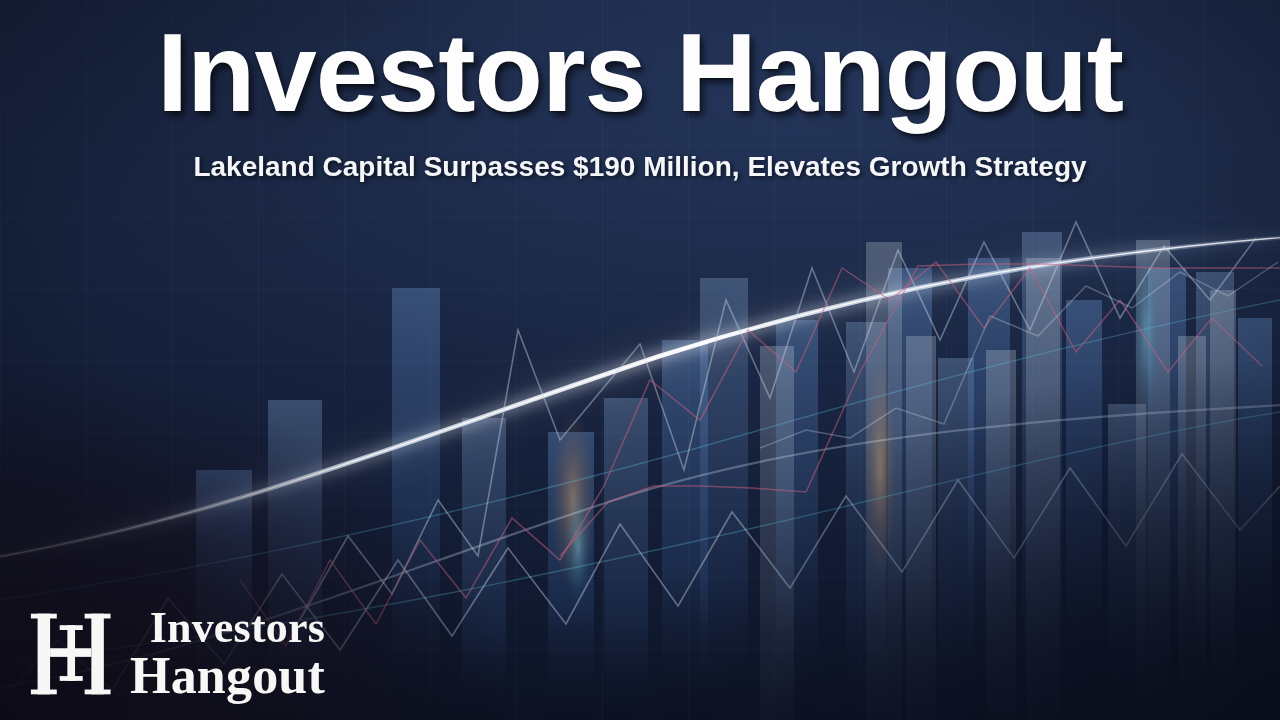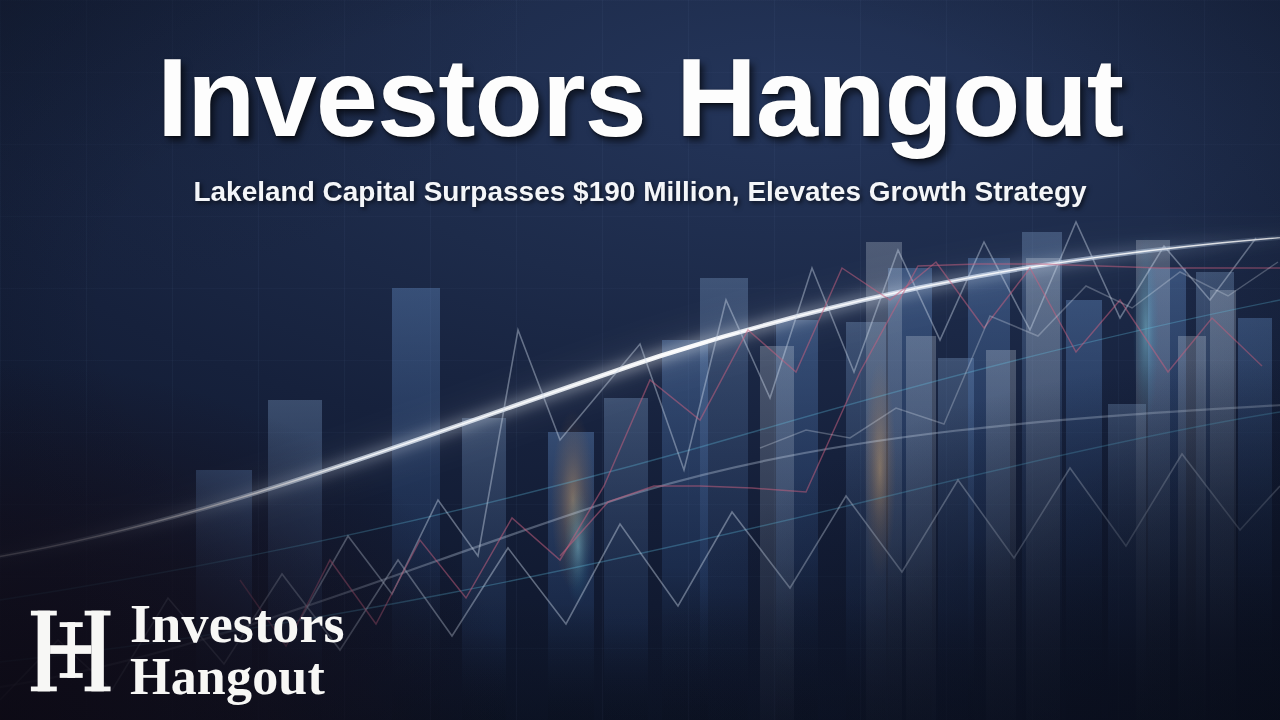--- a/index.html
+++ b/index.html
@@ -38,21 +38,20 @@
     opacity:.85;
   }
 
   #chart-svg{position:absolute;left:0;top:0;width:1280px;height:720px;}
 
   
   #header{
     position:absolute;left:0;top:0;width:1280px;
     text-align:center;
     z-index:6;
-    margin-top:25px;
   }
   #site-title{
     margin:0;
     padding-top:16px;
     font-size:112px;
     font-weight:700;
     line-height:1.02;
     letter-spacing:-1px;
     color:#fdfdfd;
     text-shadow:4px 5px 6px rgba(0,0,0,.55), 0 1px 2px rgba(0,0,0,.5);
@@ -80,21 +79,21 @@
     flex:0 0 96px;
     margin-right:6px;
   }
   #logo-wordmark{
     display:flex;flex-direction:column;
     justify-content:center;
     font-family:"Liberation Serif",serif;
     color:#f7f7f5;
     line-height:.96;
   }
-  #logo-line-1{font-size:54px;font-weight:700;letter-spacing:.2px;}
+  #logo-line-1{font-size:44px;font-weight:700;letter-spacing:.2px;text-align:right;}
   #logo-line-2{font-size:52px;font-weight:700;letter-spacing:.2px;margin-top:1px;}
 </style>
 </head>
 <body>
 
 <div id="stage">
 
   <div class="bg-layer" id="bg-base"></div>
   <div class="bg-layer" id="bg-grid"></div>
 

